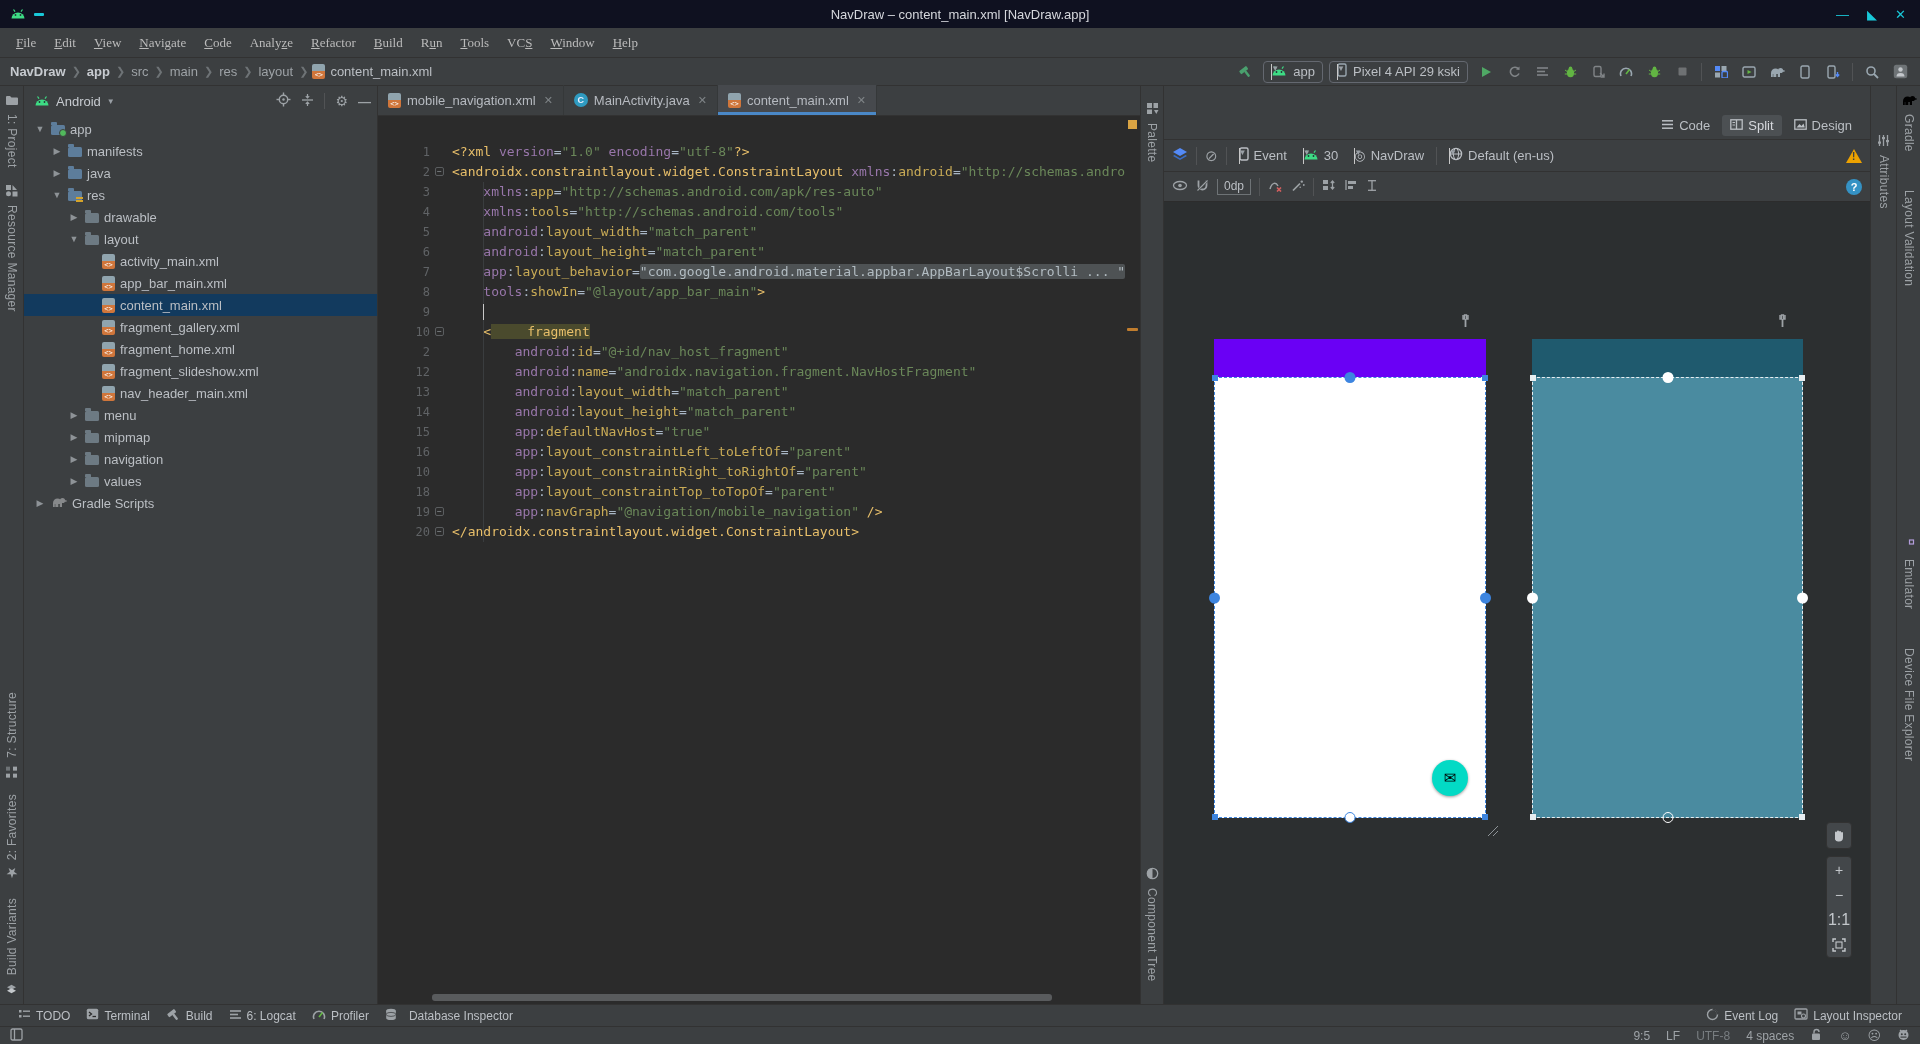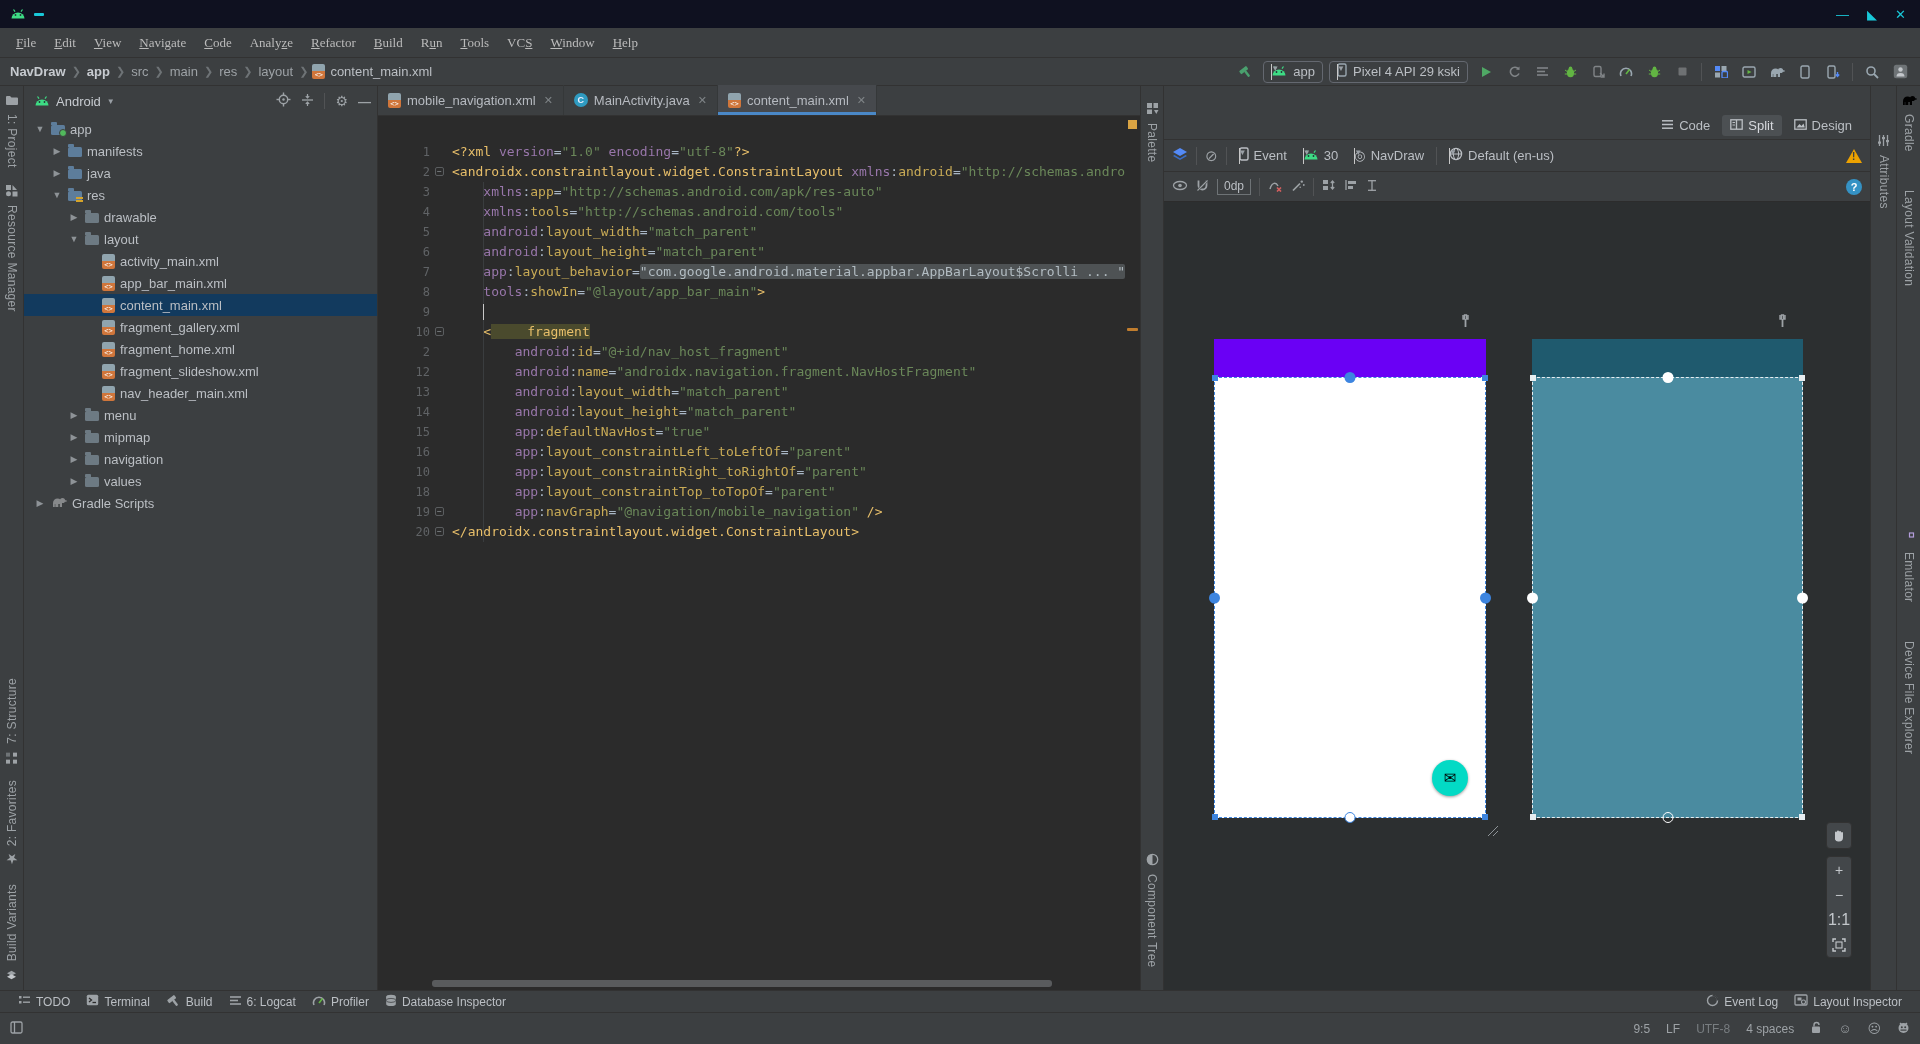--- a/index.html
+++ b/index.html
@@ -152,20 +152,21 @@
     <div class="tleft">
       <span id="titlebar-android-icon"><svg width="16" height="11" viewBox="0 0 16 11">
             <path d="M1.5 10.5 A6.5 6 0 0 1 14.5 10.5 Z" fill="#3ddc84"></path>
             <circle cx="5.5" cy="7" r="0.9" fill="#263238"></circle>
             <circle cx="10.5" cy="7" r="0.9" fill="#263238"></circle>
             <line x1="3.5" y1="1.5" x2="5" y2="3.6" stroke="#3ddc84" stroke-width="1.2"></line>
             <line x1="12.5" y1="1.5" x2="11" y2="3.6" stroke="#3ddc84" stroke-width="1.2"></line>
           </svg></span>
       <span class="tb-accent"></span>
     </div>
+    <div class="ttitle">NavDraw – content_main.xml [NavDraw.app]</div>
     <div class="tctrl">
       <span>—</span>
       <span>◣</span>
       <span>✕</span>
     </div>
   </div>
 
   <div class="menubar" id="menubar">
       <span class="menu-item"><u>F</u>ile</span>
       <span class="menu-item"><u>E</u>dit</span>
@@ -878,21 +879,21 @@
           </svg></span>
         <span>6: Logcat</span>
       </span>
       <span style="display: flex; align-items: center; gap: 5px; padding: 0px 8px; color: rgb(187, 191, 196); font-size: 12px;">
         <span><svg width="14" height="13" viewBox="0 0 14 13">
             <path d="M2 11 A5.5 5.5 0 1 1 12 11" fill="none" stroke="#9da2a6" stroke-width="1.6"></path>
             <line x1="7" y1="9" x2="10.5" y2="4.5" stroke="#62b543" stroke-width="1.6"></line>
           </svg></span>
         <span>Profiler</span>
       </span>
-      <span style="display: flex; align-items: center; gap: 5px; padding: 0px 8px; color: rgb(187, 191, 196); font-size: 12px;">
+      <span style="display: flex; align-items: center; gap: 12px; padding: 0px 8px; color: rgb(187, 191, 196); font-size: 12px;">
         <span><svg width="12" height="13" viewBox="0 0 12 13">
             <ellipse cx="6" cy="2.8" rx="4.8" ry="2" fill="#9da2a6"></ellipse>
             <path d="M1.2 2.8 V10 a4.8 2 0 0 0 9.6 0 V2.8" fill="#9da2a6"></path>
             <ellipse cx="6" cy="6.4" rx="4.8" ry="2" fill="none" stroke="#3c3f41" stroke-width="0.8"></ellipse>
           </svg></span>
         <span>Database Inspector</span>
       </span>
       <span style="flex: 1 1 0%;"></span>
       <span style="display: flex; align-items: center; gap: 5px; padding: 0px 8px; color: rgb(187, 191, 196); font-size: 12px;">
         <span><svg width="13" height="13" viewBox="0 0 13 13">
@@ -904,21 +905,21 @@
       <span style="display: flex; align-items: center; gap: 5px; padding: 0px 8px; color: rgb(187, 191, 196); font-size: 12px;">
         <span><svg width="14" height="12" viewBox="0 0 14 12">
             <rect x="1" y="1" width="12" height="10" rx="1" fill="none" stroke="#9da2a6" stroke-width="1.3"></rect>
             <rect x="3.5" y="3.5" width="4" height="3" fill="#9da2a6"></rect>
             <circle cx="9.5" cy="8" r="2" fill="none" stroke="#9da2a6" stroke-width="1.1"></circle>
           </svg></span>
         <span>Layout Inspector</span>
       </span>
     </div>
 
-  <div style="height:32px;background:#3c3f41;border-top:1px solid #323232;display:flex;align-items:center;padding:0 10px;flex:none;font-size:12px;color:#9da2a6;">
+  <div style="height:18px;background:#3c3f41;border-top:1px solid #323232;display:flex;align-items:center;padding:0 10px;flex:none;font-size:12px;color:#9da2a6;">
     <span id="status-left-icon"><svg width="13" height="13" viewBox="0 0 13 13">
           <rect x="1" y="1" width="11" height="11" rx="1.5" fill="none" stroke="#9da2a6" stroke-width="1.3"></rect>
           <line x1="4.5" y1="1" x2="4.5" y2="12" stroke="#9da2a6" stroke-width="1.3"></line>
         </svg></span>
     <span style="flex:1;"></span>
     <span style="display:flex;align-items:center;gap:16px;">
       <span>9:5</span>
       <span>LF</span>
       <span style="color:#787d80;">UTF-8</span>
       <span>4 spaces</span>

